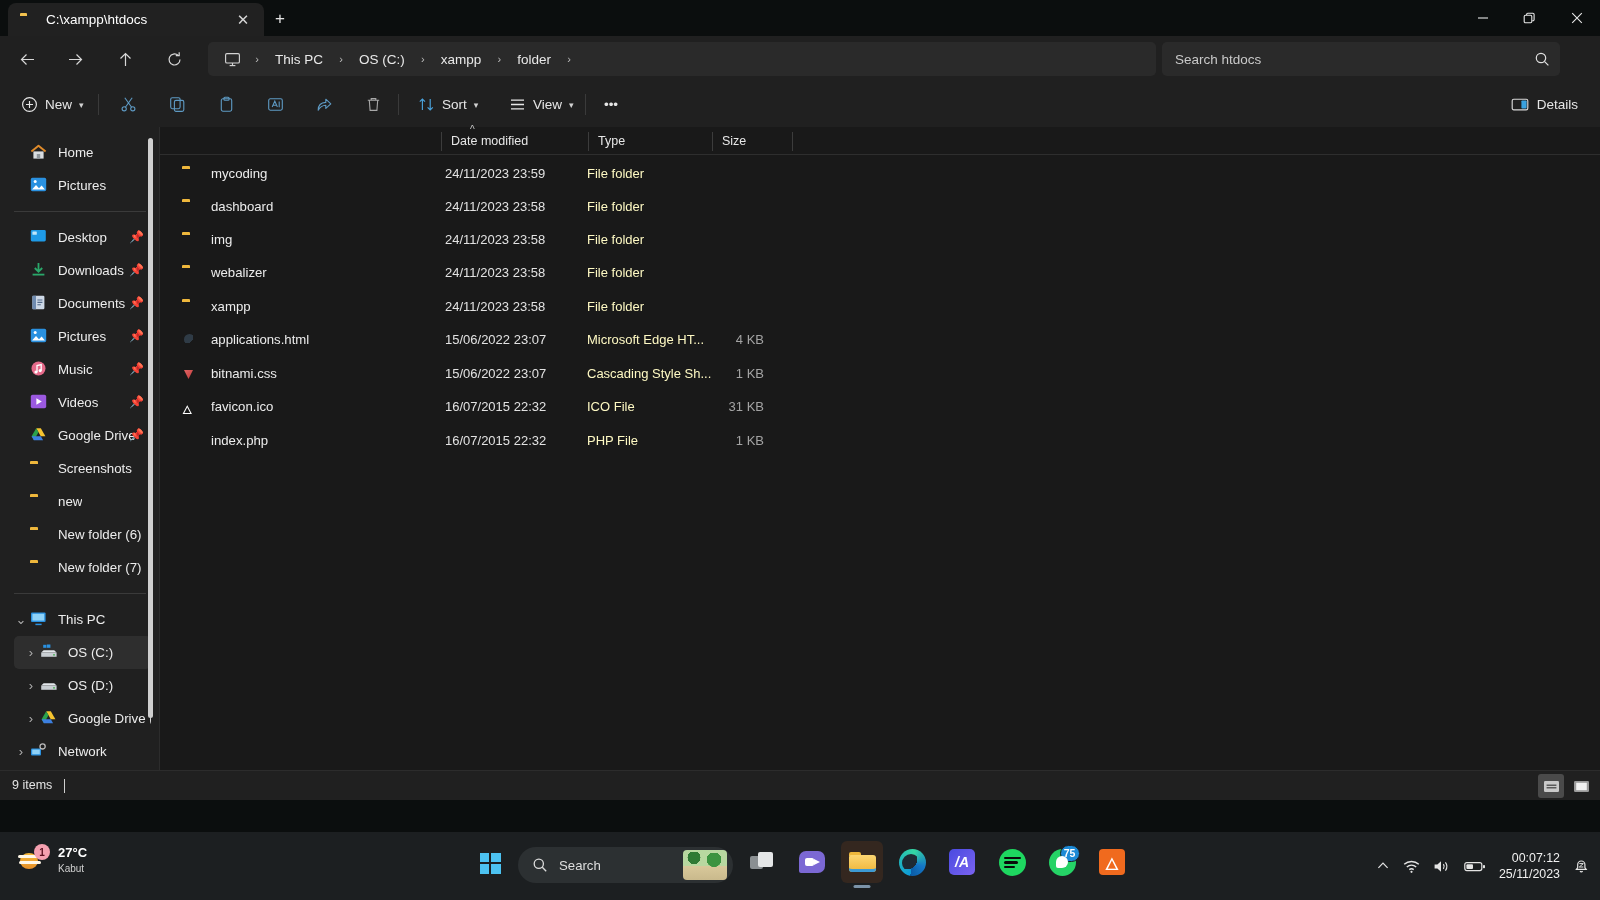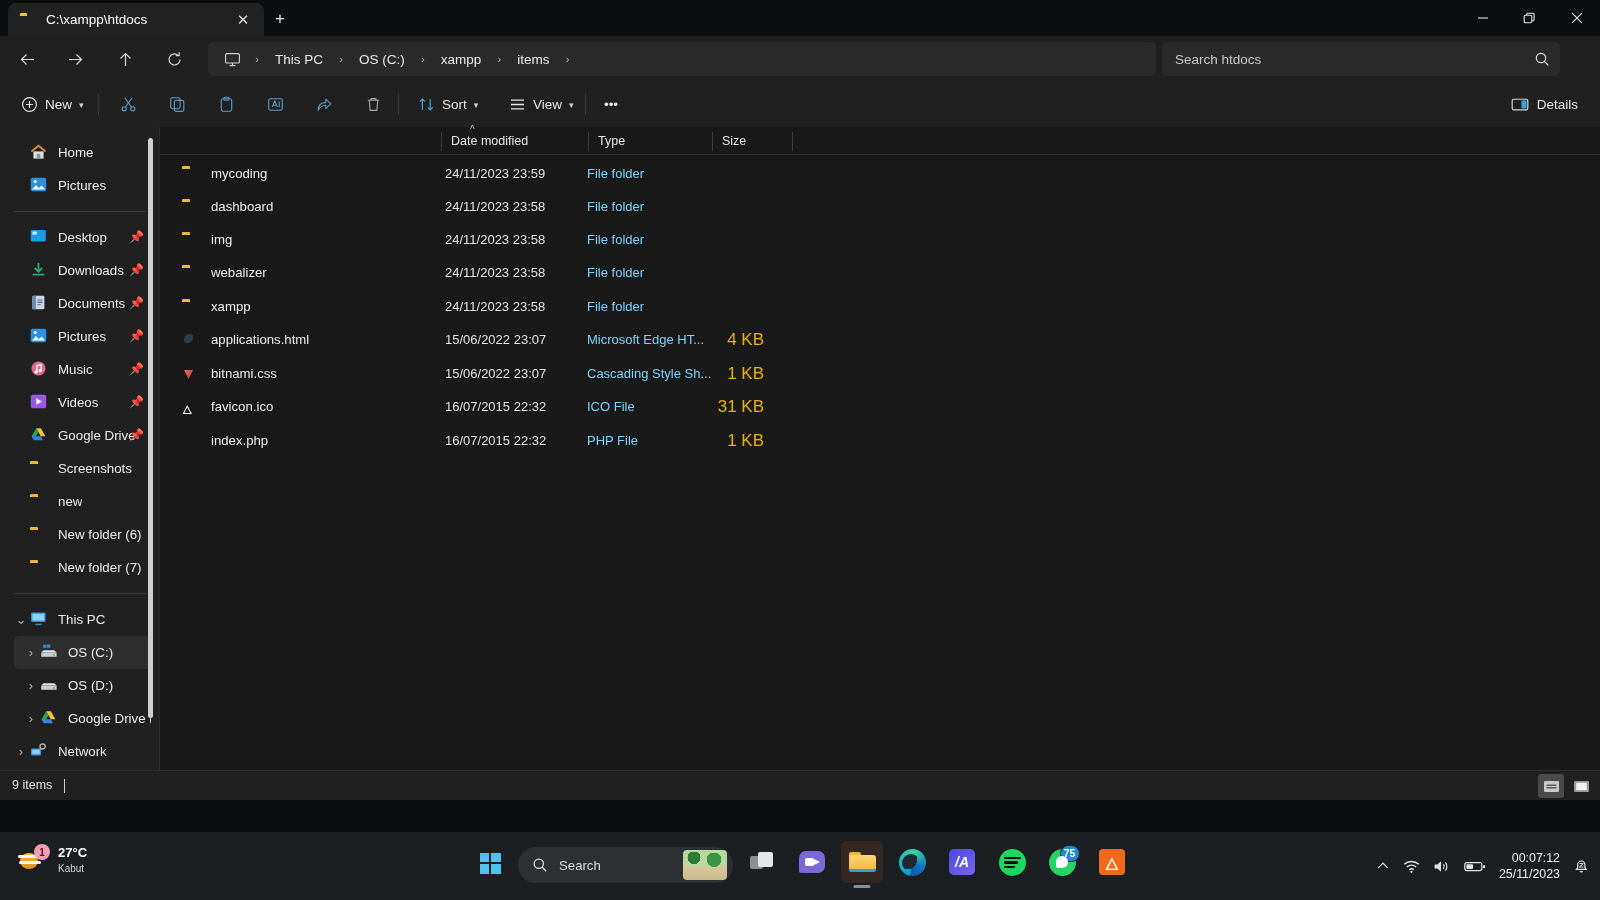--- a/index.html
+++ b/index.html
@@ -134,23 +134,23 @@
   }
   .row { position: absolute; left: 0; right: 0; height: 33px; }
   .row .cell-name {
     position: absolute; left: 22px; top: 0; height: 33px; display: flex; align-items: center;
   }
   .row .ficon { width: 19px; height: 17px; position: relative; flex: 0 0 auto; }
   .row .fname { margin-left: 10px; color: #ececec; font-size: 13.2px; white-space: nowrap; }
   .row .cell-date { position: absolute; left: 285px; top: 0; height: 33px; display: flex; align-items: center;
                     color: #e2e2e2; font-size: 13px; white-space: nowrap; }
   .row .cell-type { position: absolute; left: 427px; top: 0; height: 33px; display: flex; align-items: center;
-                    color: #7dd3fc; font-size: 13px; white-space: nowrap; }
+                    color: #fef9c3; font-size: 13px; white-space: nowrap; }
   .row .cell-size { position: absolute; left: 527px; width: 77px; top: 0; height: 33px; display: flex;
-                    align-items: center; justify-content: flex-end; color: #eab308; font-size: 17px; }
+                    align-items: center; justify-content: flex-end; color: #a3a3a3; font-size: 13px; }
 
   
   .i-folder { width: 100%; height: 100%; position: relative; }
   .i-folder::before { content: ""; position: absolute; left: 0; top: 1px; width: 8px; height: 3px;
                       background: #eeb73c; border-radius: 1px 1px 0 0; }
   .i-folder::after { content: ""; position: absolute; left: 0; top: 3.5px; width: 100%; height: 12px;
                      background: linear-gradient(#fbd36b, #efb63a); border-radius: 1px 2px 2px 2px; }
   .i-edge { width: 17px; height: 17px; border-radius: 50%;
             background: conic-gradient(from 200deg, #0f9bd7, #2bd6a0 55%, #1173c4 80%, #0b5ea8); }
   .i-edge::after { content: ""; position: absolute; left: 2px; top: 3px; width: 11px; height: 11px;
@@ -308,21 +308,21 @@
             <path d="M8.5 12v2.6" stroke="currentColor" stroke-width="1.15"></path>
         </svg>
       </span>
       <span class="crumb-sep">›</span>
       <span class="crumb">This PC</span>
       <span class="crumb-sep">›</span>
       <span class="crumb">OS (C:)</span>
       <span class="crumb-sep">›</span>
       <span class="crumb">xampp</span>
       <span class="crumb-sep">›</span>
-      <span class="crumb">items</span>
+      <span class="crumb">folder</span>
       <span class="crumb-sep">›</span>
     </div>
 
     <div class="searchbox">
       <span class="ph">Search htdocs</span>
       <span class="sicon">
         <svg width="16" height="16" viewBox="0 0 16 16">
           <circle cx="7" cy="7" r="4.7" fill="none" stroke="currentColor" stroke-width="1.2"></circle>
           <path d="M10.6 10.6L14.4 14.4" stroke="currentColor" stroke-width="1.2"></path>
         </svg>

